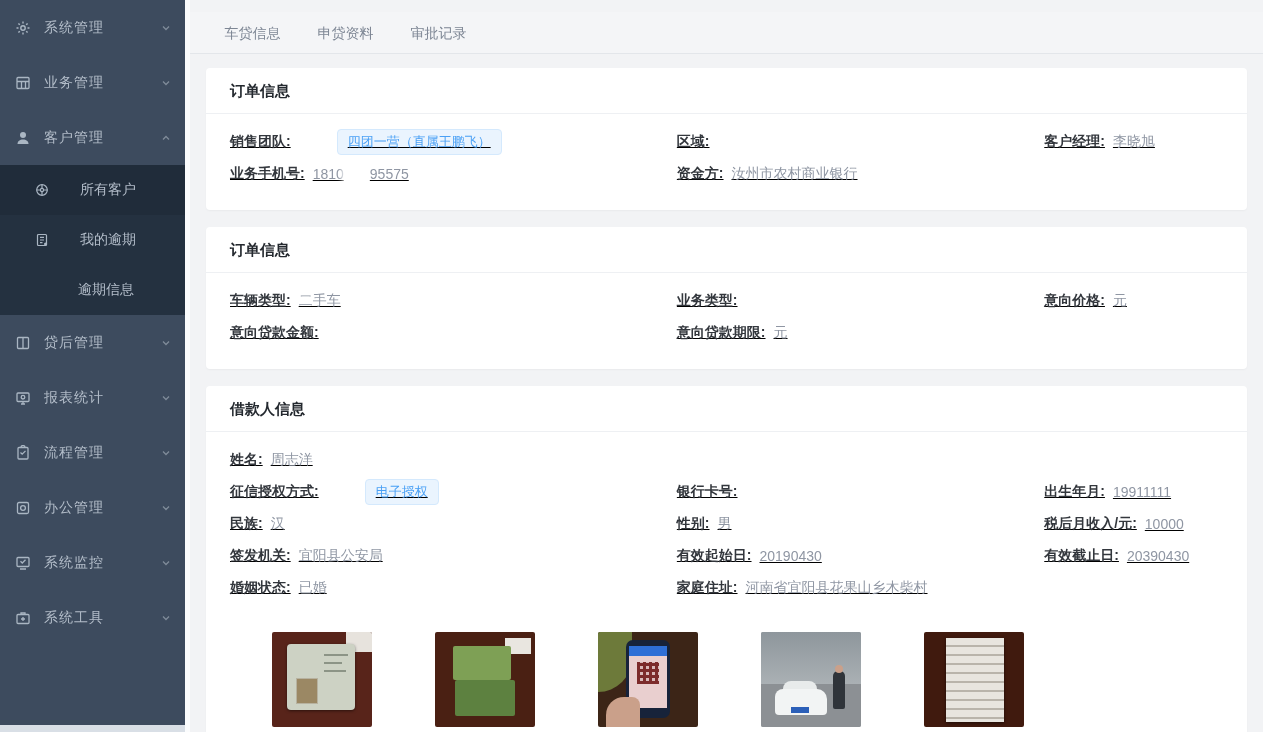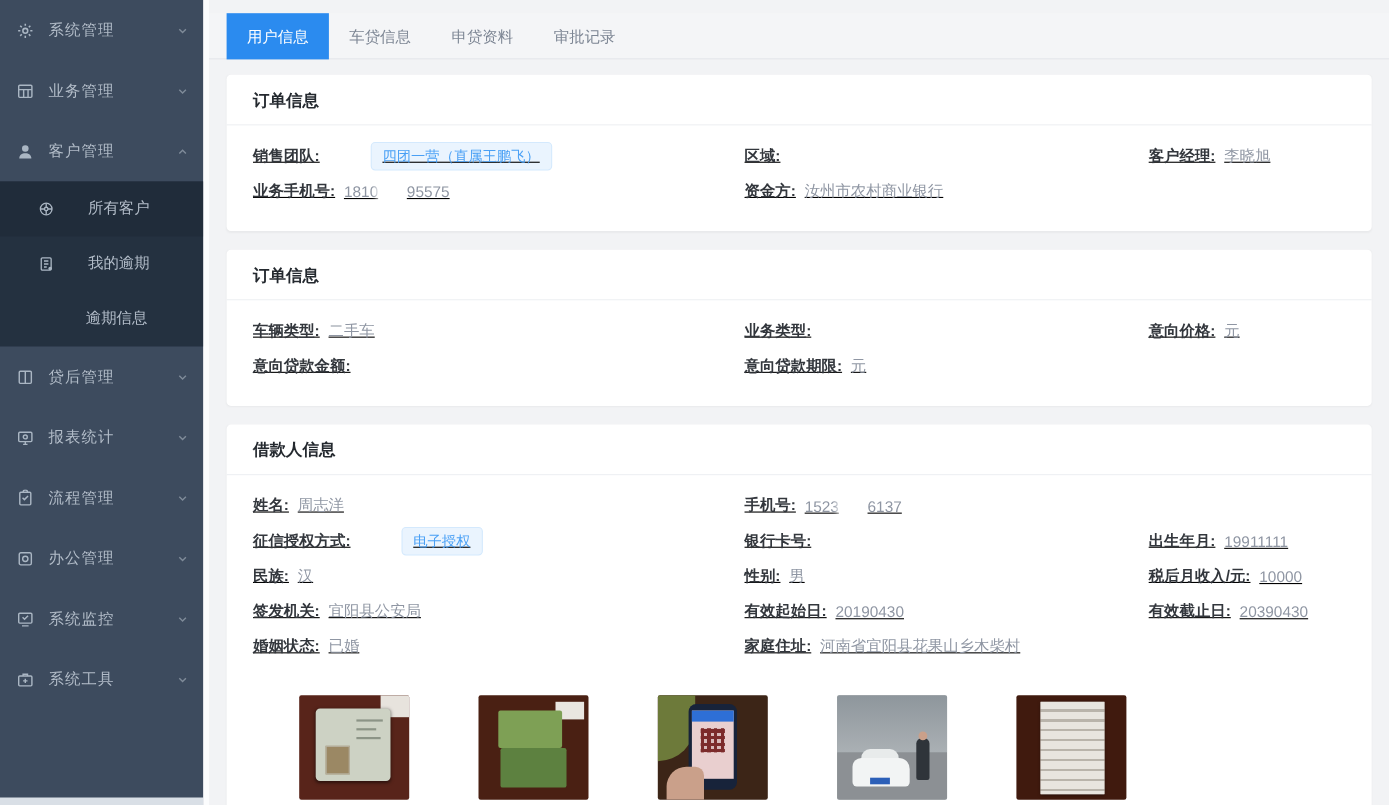--- a/index.html
+++ b/index.html
@@ -264,21 +264,20 @@
           <polyline points="2,3.5 5,6.5 8,3.5"></polyline>
         </svg></span>
   </div>
 
   <div class="side-bottom"></div>
 </div>
 
 <div class="content">
 
   <div class="tabbar">
-    <div class="tab active">用户信息</div>
     <div class="tab">车贷信息</div>
     <div class="tab">申贷资料</div>
     <div class="tab">审批记录</div>
   </div>
 
   <div class="main">
 
     <div class="card">
       <div class="card-hd">订单信息</div>
       <div class="card-bd">
@@ -341,24 +340,20 @@
       </div>
     </div>
 
     <div class="card">
       <div class="card-hd">借款人信息</div>
       <div class="card-bd">
         <div class="frow">
           <div class="field">
             <span class="lbl">姓名:</span>
             <span class="val">周志洋</span>
-          </div>
-          <div class="field">
-            <span class="lbl">手机号:</span>
-            <span class="val"><span>1523</span><span class="redact"></span><span>6137</span></span>
           </div>
         </div>
         <div class="frow">
           <div class="field">
             <span class="lbl">征信授权方式:</span>
             <span class="tag">电子授权</span>
           </div>
           <div class="field">
             <span class="lbl">银行卡号:</span>
             <span class="val"></span>

